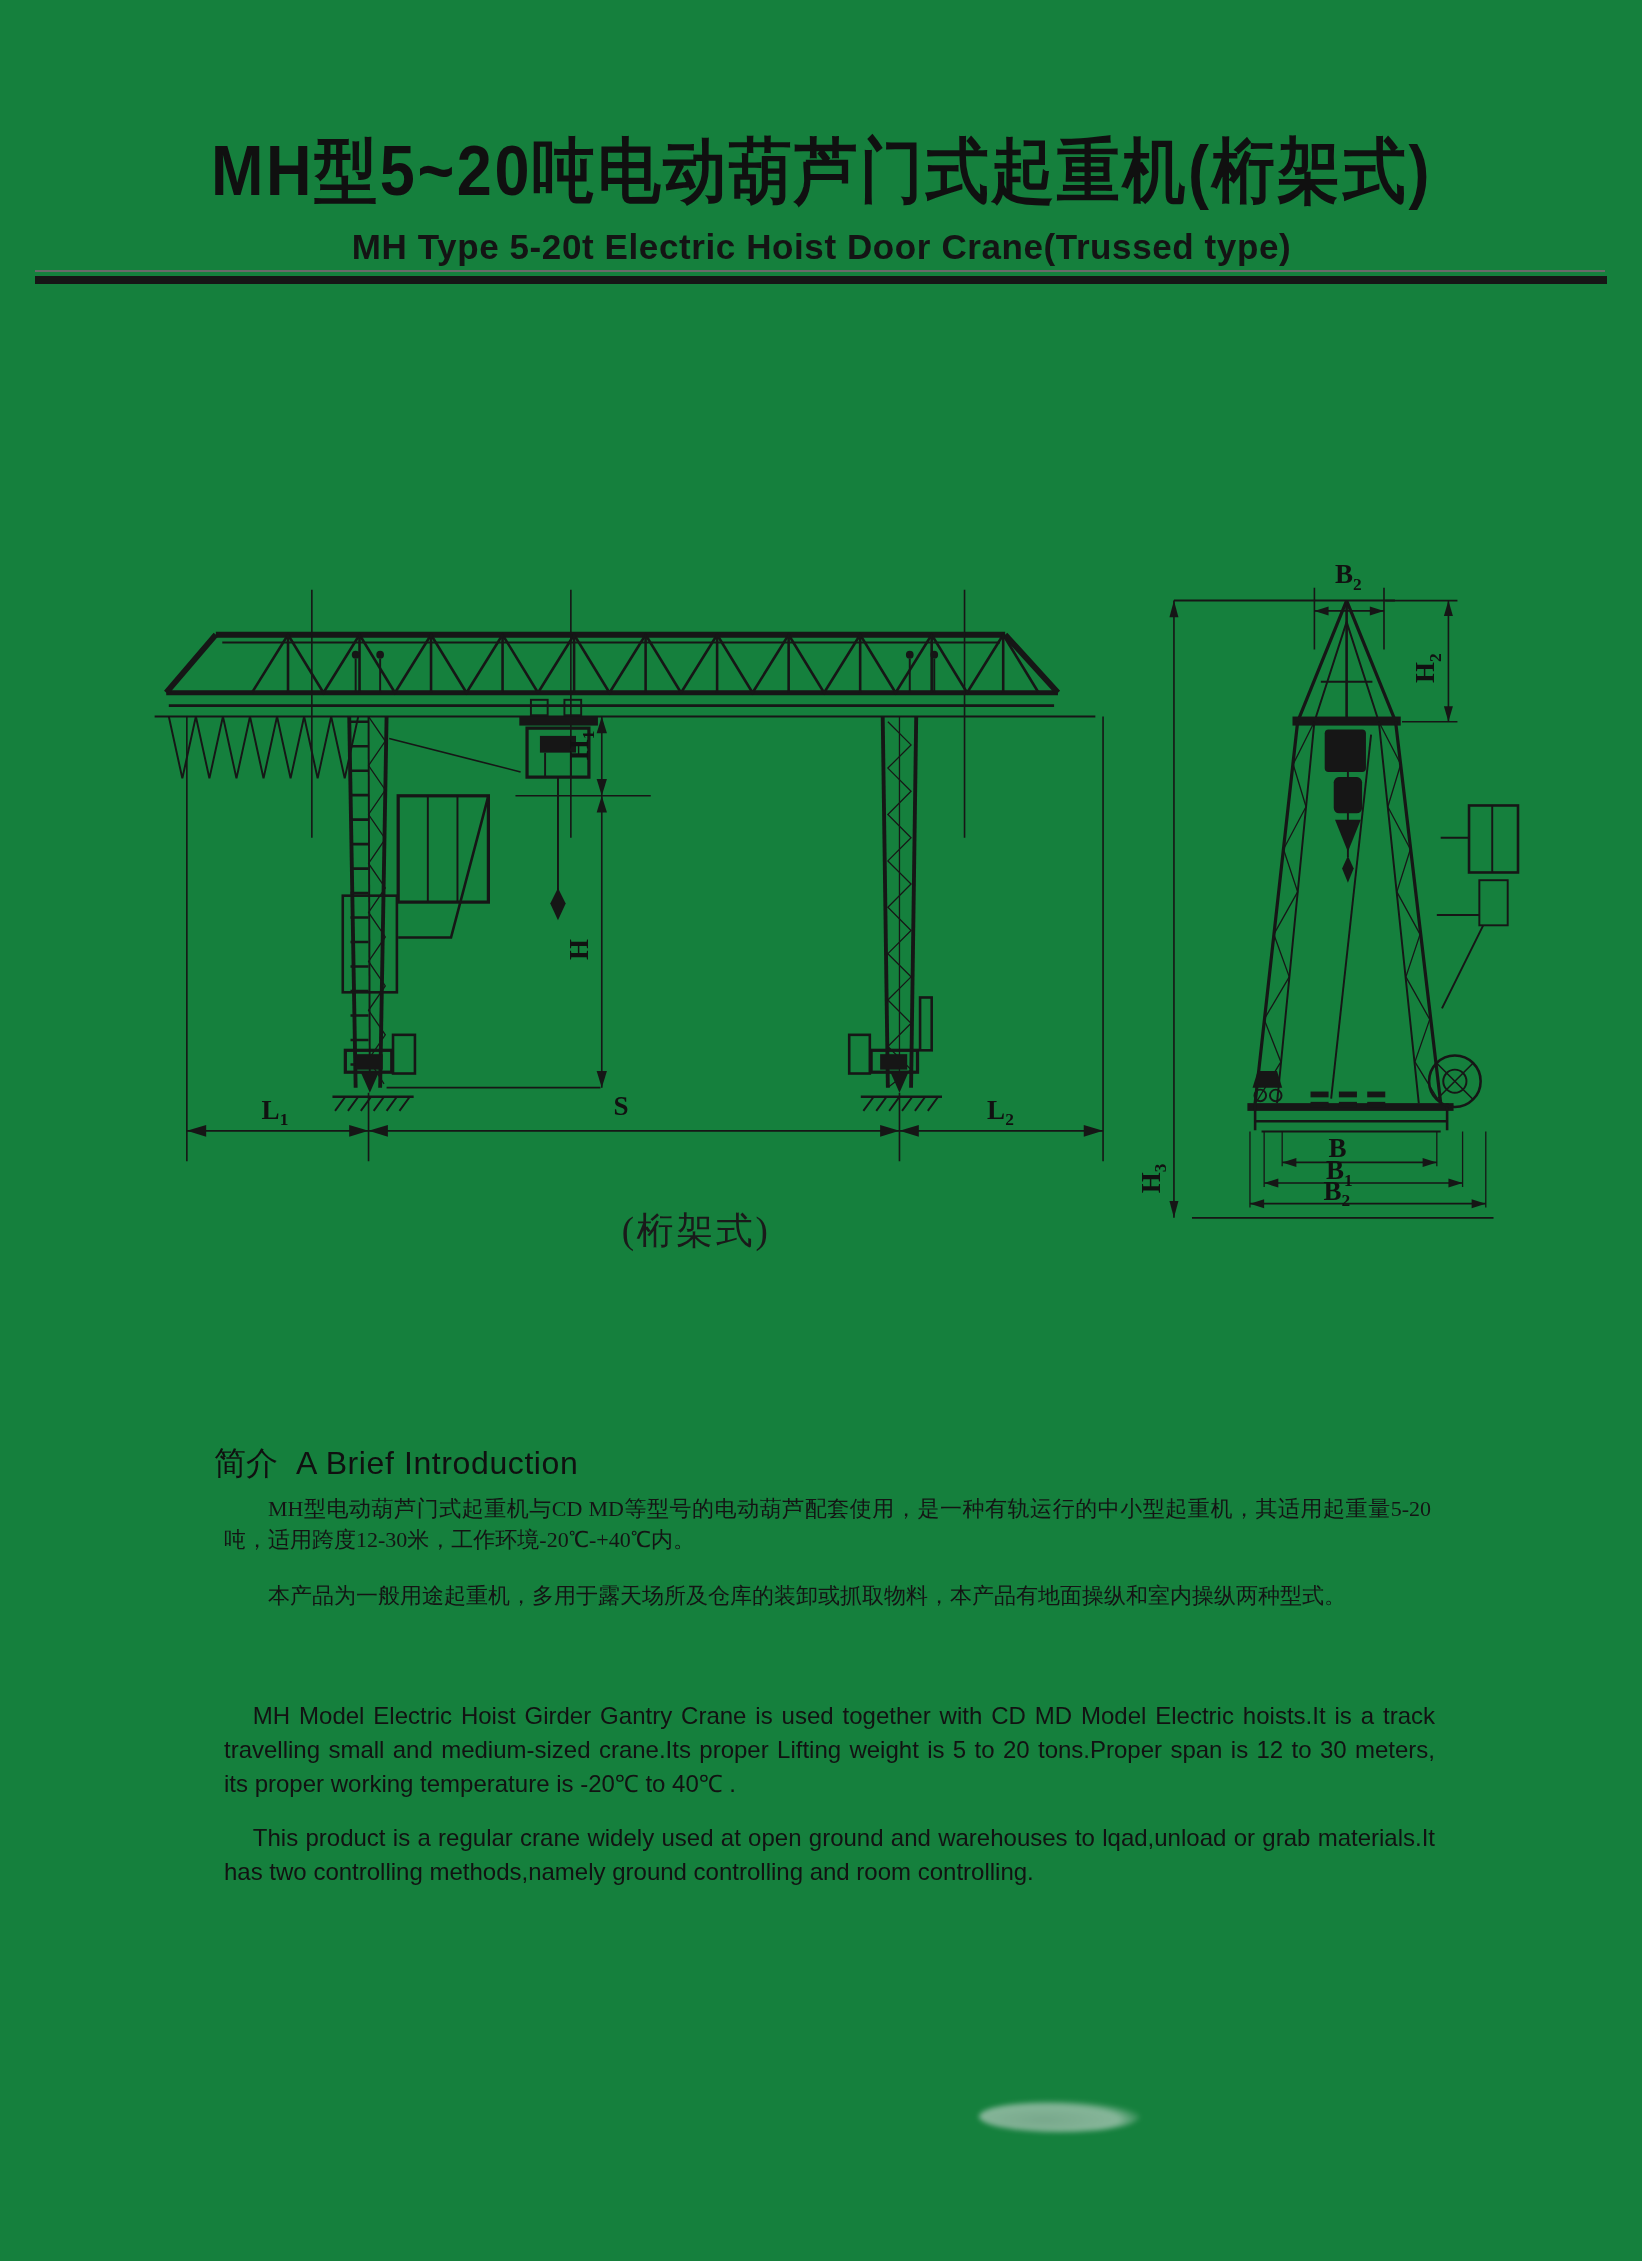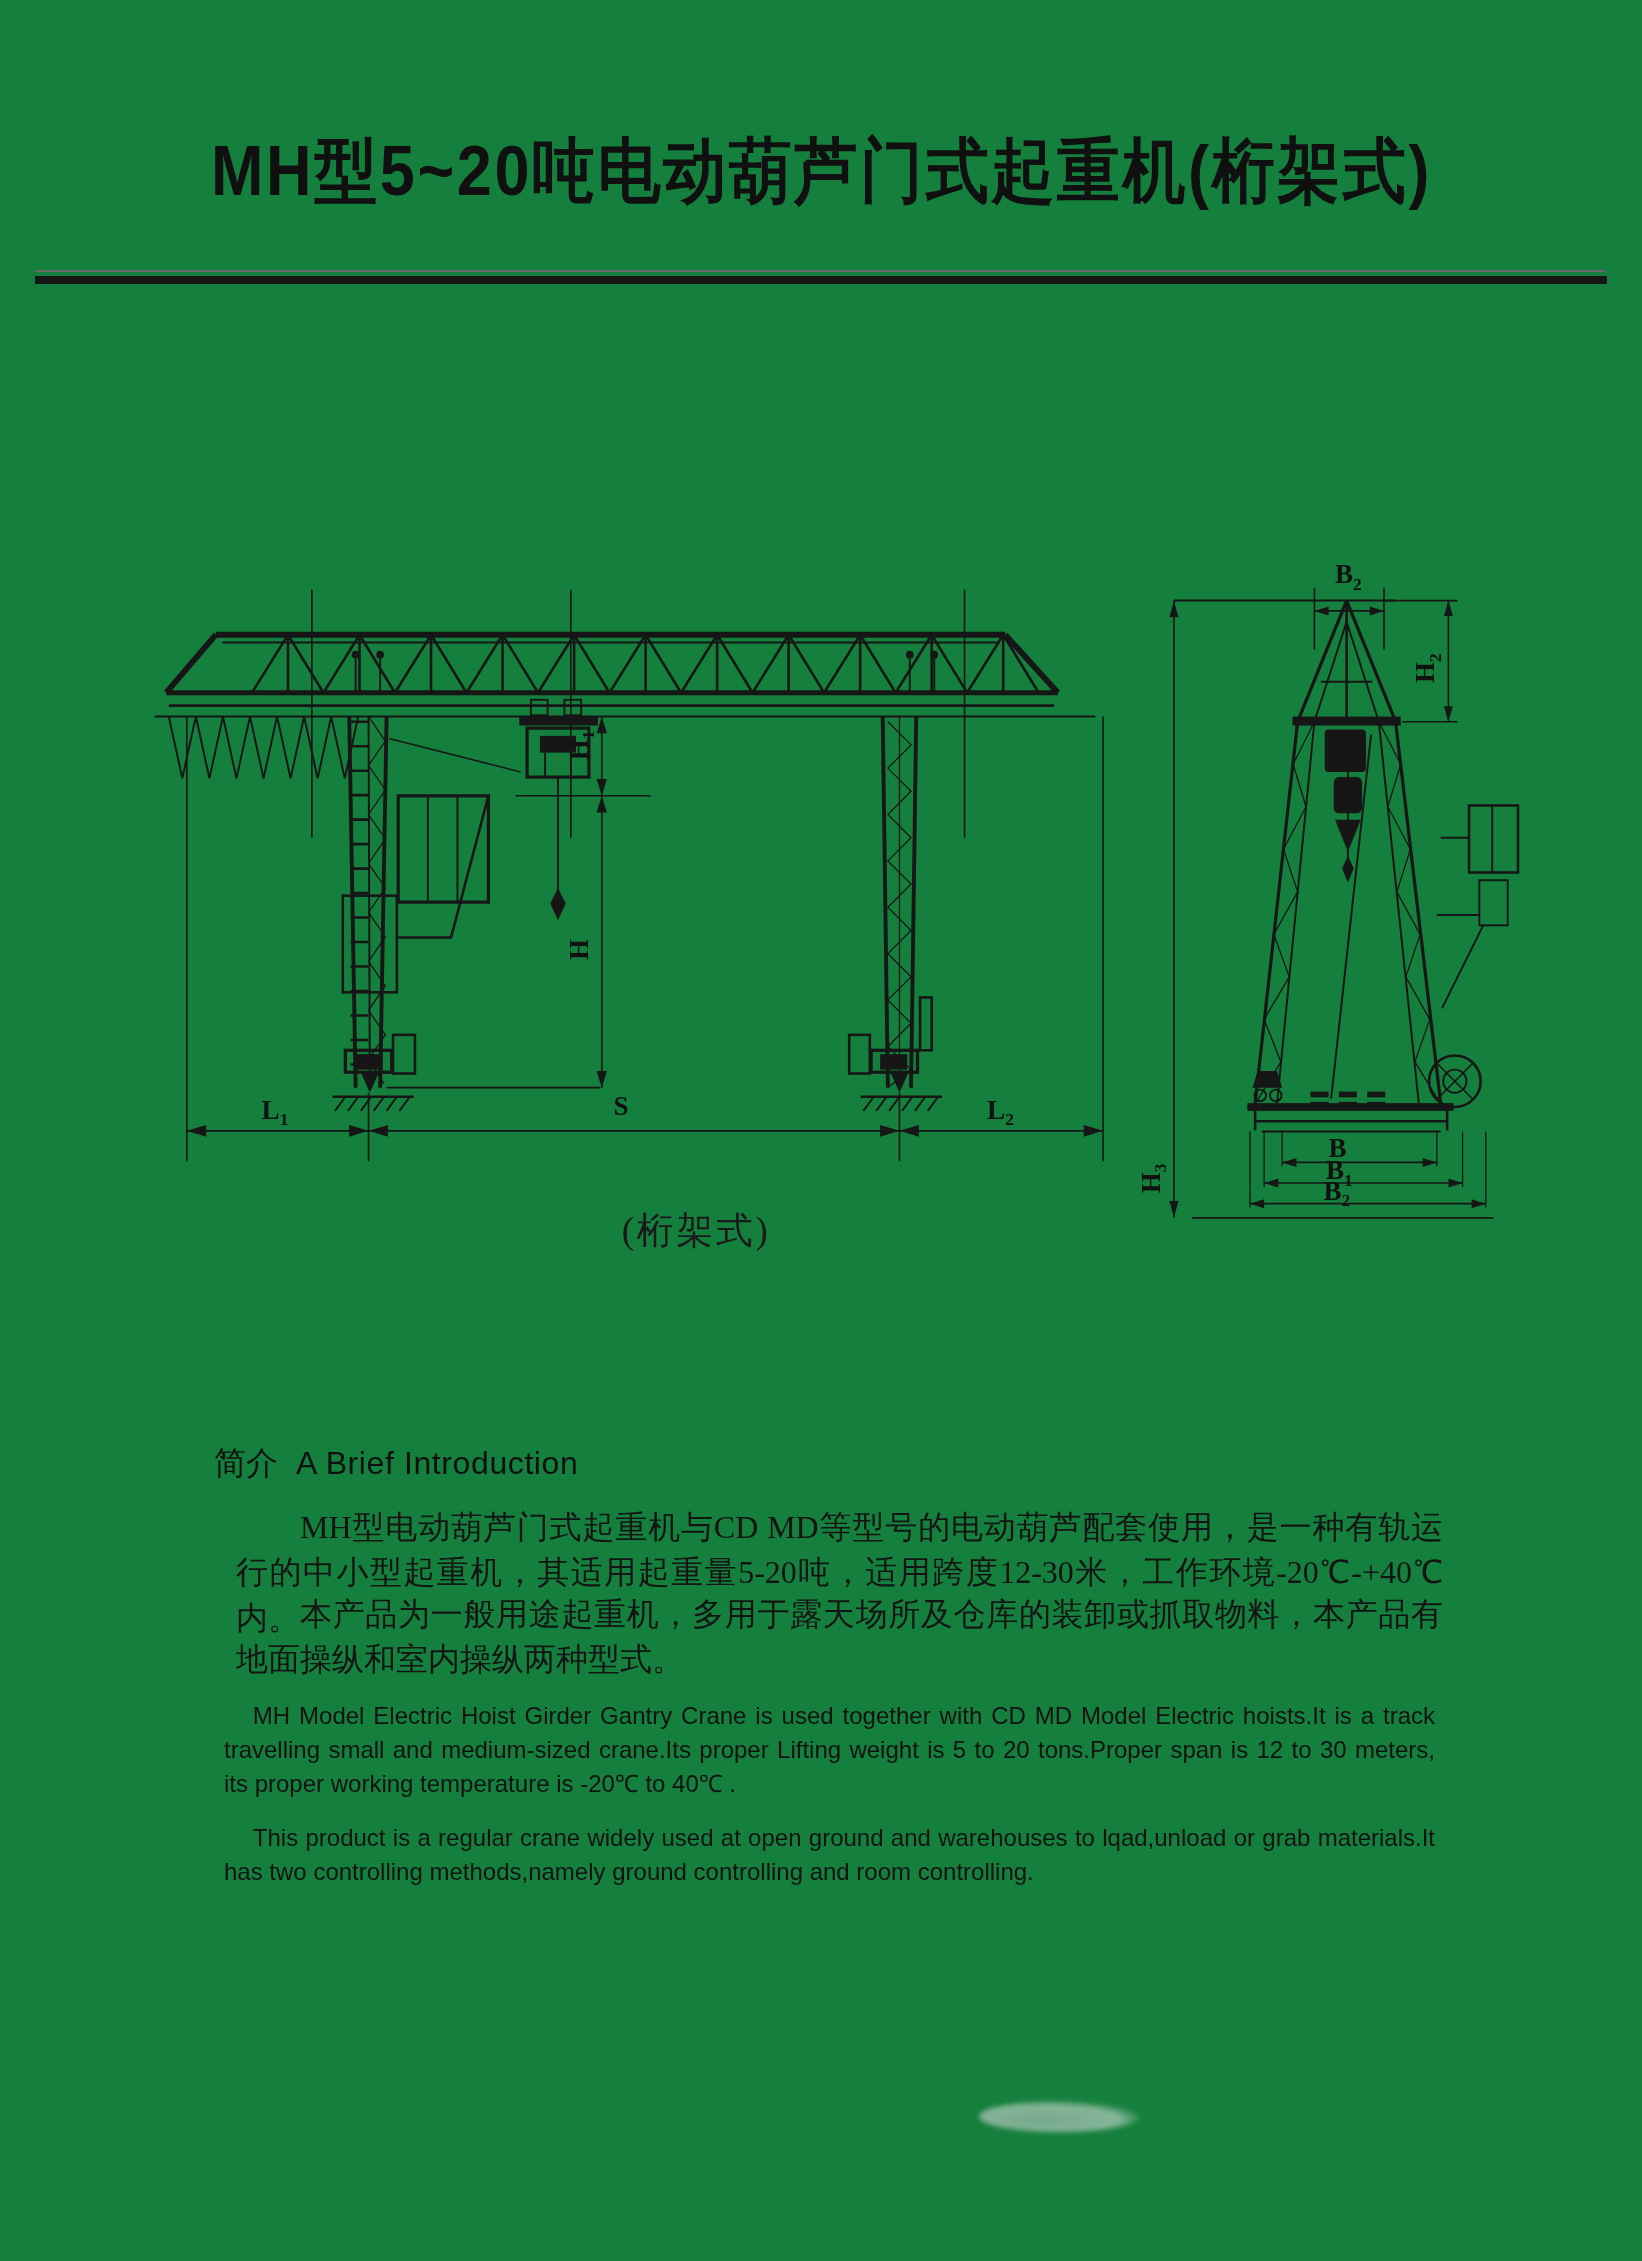--- a/index.html
+++ b/index.html
@@ -12,41 +12,42 @@
             transform:scaleY(1.12);}
   #title-en{left:0;top:227px;width:1643px;text-align:center;
             font-size:35px;font-weight:bold;letter-spacing:0.6px;color:#141414;}
   #rule-thin{left:35px;top:270px;width:1570px;height:1.9px;background:#6a6a6a;}
   #rule-thick{left:35px;top:276px;width:1572px;height:8.4px;background:#161616;}
   #figure-caption{left:567px;top:1206px;width:258px;text-align:center;
             font-family:"Liberation Serif",serif;font-size:37px;color:#1a1a1a;letter-spacing:2.6px;}
   #intro-heading{left:214px;top:1442px;font-size:32px;font-weight:normal;color:#101010;}
   #intro-heading .en{margin-left:18px;letter-spacing:0.6px;}
   .zh-para{left:224px;width:1207px;font-family:"Liberation Serif",serif;
-           font-size:32px;line-height:1.42;color:#141414;text-align:justify;text-indent:2em;margin:12px;}
+           font-size:22px;line-height:1.42;color:#141414;text-align:justify;text-indent:2em;margin:0;}
   #zh-para1{top:1493px;}
   #zh-para2{top:1580px;}
   .en-para{left:224px;width:1211px;font-size:24px;line-height:1.42;color:#121212;
            text-align:justify;text-indent:1.2em;margin:0;}
   #en-para1{top:1699px;}
   #en-para2{top:1821px;}
   #smudge{left:979px;top:2101px;width:161px;height:31px;border-radius:50%;
           background:radial-gradient(ellipse at 40% 60%, #c9c9cc 0%, #e3e3e5 55%, rgba(255,255,255,0) 75%);
           filter:blur(2.6px);opacity:.55;}
   svg .ln{stroke:#161616;fill:none;}
   svg text{fill:#111;}
   .dimlabel{font-family:"Liberation Serif",serif;font-weight:bold;font-size:42px;}
   .dimlabel .sub{font-size:27px;}
 </style>
 </head>
 <body>
 
 <div id="page">
 
   <div class="abs" id="title-zh">MH型5~20吨电动葫芦门式起重机(桁架式)</div>
+  <div class="abs" id="title-en">MH Type 5-20t Electric Hoist Door Crane(Trussed type)</div>
   <div class="abs" id="rule-thin"></div>
   <div class="abs" id="rule-thick"></div>
 
   <svg class="abs" style="left:0;top:0" width="1643" height="1321" viewBox="0 0 2550 2050">
 
     <g>
 
       <g>
         <path class="ln" stroke-width="9" d="M335 985 H1560"></path>
         <path class="ln" stroke-width="3" d="M345 997 H1552"></path>

